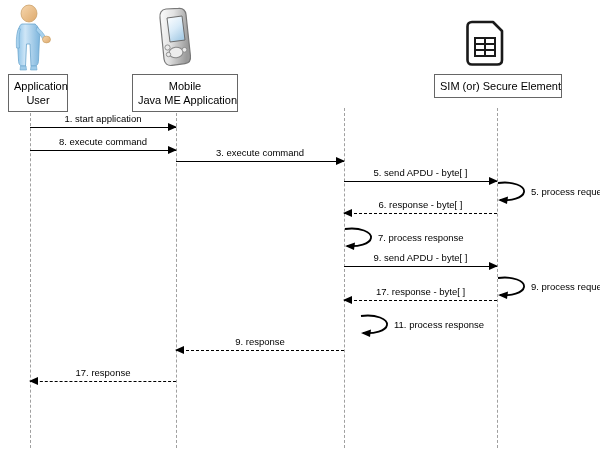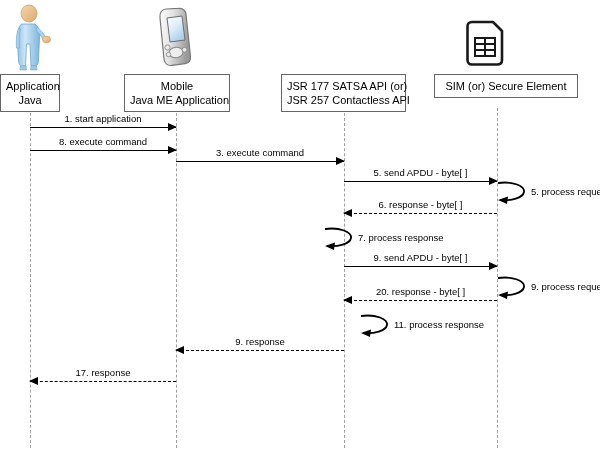--- a/index.html
+++ b/index.html
@@ -166,36 +166,32 @@
       <line x1="11" y1="26" x2="31" y2="26" stroke="#1a1a1a" stroke-width="2"></line>
       <line x1="11" y1="32" x2="31" y2="32" stroke="#1a1a1a" stroke-width="2"></line>
     </svg>
   </div>
 
   <div class="lifeline" style="left:30px;  top:108px; height:340px;"></div>
   <div class="lifeline" style="left:176px; top:108px; height:340px;"></div>
   <div class="lifeline" style="left:344px; top:108px; height:340px;"></div>
   <div class="lifeline" style="left:497px; top:108px; height:340px;"></div>
 
-  <div class="participant" style="left:0px;   top:74px; width:60px;">
+  <div class="participant" style="left:8px;   top:74px; width:60px;">
     <span class="pline">Application</span>
-    <span class="pline">Java</span>
-  </div>
-
-  <div class="participant" style="left:124px; top:74px; width:106px;">
+    <span class="pline">User</span>
+  </div>
+
+  <div class="participant" style="left:132px; top:74px; width:106px;">
     <span class="pline">Mobile</span>
     <span class="pline">Java ME Application</span>
   </div>
 
-  <div class="participant" style="left:281px; top:74px; width:125px;">
-    <span class="pline">JSR 177 SATSA API (or)</span>
-    <span class="pline">JSR 257 Contactless API</span>
-  </div>
-
-  <div class="participant" style="left:434px; top:74px; width:144px;">
+
+  <div class="participant" style="left:434px; top:74px; width:128px;">
     <span class="pline">SIM (or) Secure Element</span>
   </div>
 
   <div class="msg solid right" style="left:30px; top:127px; width:146px;">
     <div class="line"></div>
     <div class="head"></div>
     <div class="label">1. start application</div>
   </div>
 
   <div class="msg solid right" style="left:30px; top:150px; width:146px;">
@@ -224,21 +220,21 @@
 
   <div class="msg solid right" style="left:344px; top:266px; width:153px;">
     <div class="line"></div>
     <div class="head"></div>
     <div class="label">9. send APDU - byte[ ]</div>
   </div>
 
   <div class="msg dashed left" style="left:344px; top:300px; width:153px;">
     <div class="line"></div>
     <div class="head"></div>
-    <div class="label">20. response - byte[ ]</div>
+    <div class="label">17. response - byte[ ]</div>
   </div>
 
   <div class="msg dashed left" style="left:176px; top:350px; width:168px;">
     <div class="line"></div>
     <div class="head"></div>
     <div class="label">9. response</div>
   </div>
 
   <div class="msg dashed left" style="left:30px; top:381px; width:146px;">
     <div class="line"></div>
@@ -247,21 +243,21 @@
   </div>
 
   <div class="selfmsg" style="left:497px; top:180px;">
     <svg width="36" height="26" viewBox="0 0 36 26">
       <path d="M1 3 C16 1,28 6,27 12 C26 18,14 21,3 20" fill="none" stroke="#000000" stroke-width="1.8"></path>
       <polygon points="1,20 11,16.5 10,24" fill="#000000"></polygon>
     </svg>
     <span class="slabel">5. process request</span>
   </div>
 
-  <div class="selfmsg" style="left:324px; top:226px;text-align:center;">
+  <div class="selfmsg" style="left:344px; top:226px;text-align:center;">
     <svg width="36" height="26" viewBox="0 0 36 26">
       <path d="M1 3 C16 1,28 6,27 12 C26 18,14 21,3 20" fill="none" stroke="#000000" stroke-width="1.8"></path>
       <polygon points="1,20 11,16.5 10,24" fill="#000000"></polygon>
     </svg>
     <span class="slabel">7. process response</span>
   </div>
 
   <div class="selfmsg" style="left:497px; top:275px;">
     <svg width="36" height="26" viewBox="0 0 36 26">
       <path d="M1 3 C16 1,28 6,27 12 C26 18,14 21,3 20" fill="none" stroke="#000000" stroke-width="1.8"></path>

